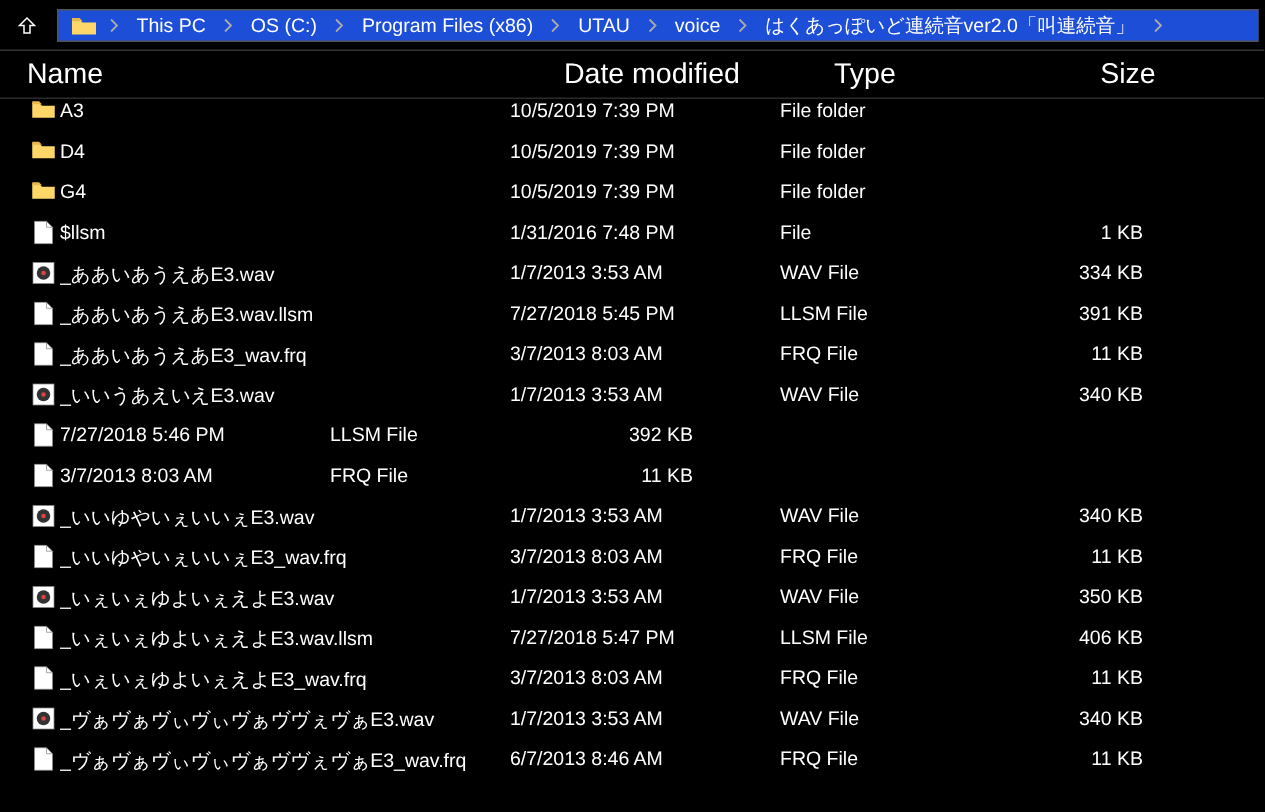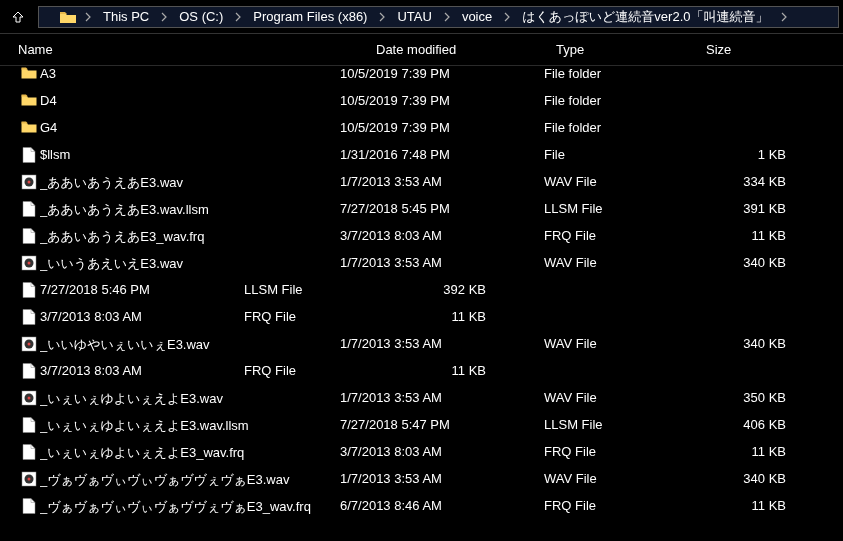--- a/index.html
+++ b/index.html
@@ -25,25 +25,25 @@
     display: flex;
     align-items: center;
     justify-content: center;
     color: #ccc;
     cursor: pointer;
   }
   .breadcrumb {
     display: flex;
     align-items: center;
     height: 22px;
-    background: #0f172a;
+    background: #1d4ed8;
     border: 1px solid #535353;
     margin-left: 6px;
     flex: 1;
-    padding: 0 20px;
+    padding: 0 8px;
   }
   .folder-icon {
     width: 18px;
     height: 14px;
     margin-right: 4px;
     display: flex;
     align-items: center;
   }
   .crumb {
     display: flex;
@@ -59,47 +59,47 @@
     align-items: center;
     justify-content: center;
     color: #aaa;
   }
   .headers {
     display: flex;
     height: 32px;
     align-items: center;
     border-bottom: 1px solid #2a2a2a;
     color: #fff;
-    font-size: 13px;
+    font-size: 19px;
   }
   .col-name { width: 340px; padding-left: 18px; }
   .col-date { width: 180px; margin-left: 36px; }
   .col-type { width: 150px; }
-  .col-size { width: 120px; text-align: left; padding-right: 28px; }
+  .col-size { width: 120px; text-align: center; padding-right: 28px; }
   .file-list { }
   .row {
     display: flex;
     align-items: flex-start;
     height: 27px;
     padding-left: 18px;
   }
   .icon-cell {
     width: 22px;
     display: flex;
     align-items: center;
     justify-content: center;
   }
   .name-cell {
     width: 300px;
     white-space: nowrap;
     overflow: hidden;
     text-overflow: ellipsis;
   }
   .date-cell { width: 180px; }
-  .type-cell { width: 150px; margin-left: 24px; }
+  .type-cell { width: 150px; }
   .size-cell { width: 120px; text-align: right; padding-right: 28px; }
   svg { display: block; }
 </style>
 </head>
 <body>
 
 <div class="toolbar">
   <div class="nav-btn">
     <svg width="14" height="14" viewBox="0 0 14 14">
         <path d="M7 2 L2 7 L5 7 L5 12 L9 12 L9 7 L12 7 Z" fill="none" stroke="#fff" stroke-width="1"></path>
@@ -311,20 +311,21 @@
       <span class="type-cell">WAV File</span>
       <span class="size-cell">340 KB</span>
     </div>
     <div class="row">
       <span class="icon-cell">
         <svg width="14" height="16" viewBox="0 0 14 16">
           <path d="M1 0.5 L9 0.5 L13 4.5 L13 15.5 L1 15.5 Z" fill="#fff" stroke="#888" stroke-width="0.5"></path>
           <path d="M9 0.5 L9 4.5 L13 4.5" fill="none" stroke="#888" stroke-width="0.5"></path>
         </svg>
       </span>
+      <span class="name-cell">_いいゆやいぇいいぇE3_wav.frq</span>
       <span class="date-cell">3/7/2013 8:03 AM</span>
       <span class="type-cell">FRQ File</span>
       <span class="size-cell">11 KB</span>
     </div>
     <div class="row">
       <span class="icon-cell">
         <svg width="16" height="16" viewBox="0 0 16 16">
           <rect x="1" y="1" width="14" height="14" fill="#fff" stroke="#888" stroke-width="0.5"></rect>
           <circle cx="8" cy="8" r="4.5" fill="#333"></circle>
           <circle cx="8" cy="8" r="1.5" fill="#d44"></circle>

